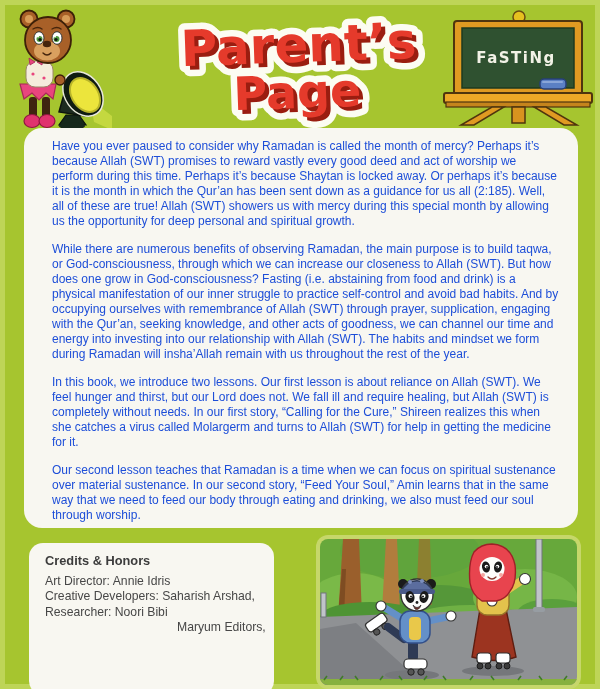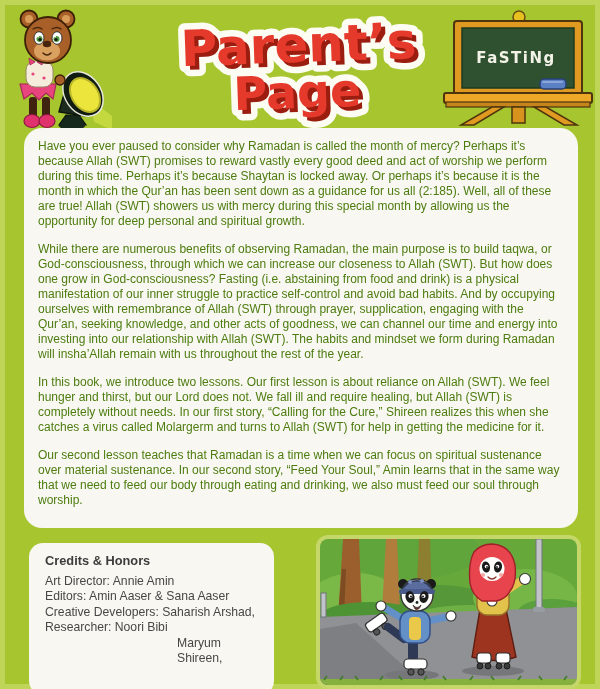--- a/index.html
+++ b/index.html
@@ -24,22 +24,22 @@
   .ttl-l1 { font-size:50px; }
   .ttl-l2 { font-size:46px; }
 
   .chalk-word { font-family:"DejaVu Sans", sans-serif; font-weight:bold; font-size:15px;
                 fill:#f2f2e6; letter-spacing:1.5px; text-anchor:middle; }
 
   
   .panel { position:absolute; background:#f8f7f1; box-sizing:border-box; }
   .main-panel {
     left:24px; top:128px; width:554px; height:400px; border-radius:18px;
-    padding:11px 18px 8px 14px; overflow:hidden;
-    color:#4d7c0f; font-size:12px; line-height:15px;
+    padding:11px 18px 8px 28px; overflow:hidden;
+    color:#1d4ed8; font-size:12px; line-height:15px;
   }
   .main-panel p { margin:0 0 13px 0; }
   .main-panel p:last-child { margin-bottom:4px; }
   .italic { }
 
   .credits-panel {
     left:29px; top:543px; width:245px; height:152px; border-radius:14px;
     padding:10px 8px 6px 16px; overflow:hidden;
     color:#474747; font-size:12.2px; line-height:15.5px;
   }
@@ -132,25 +132,24 @@
 
   <div class="panel main-panel">
     <p>Have you ever paused to consider why Ramadan is called the month of mercy? Perhaps it’s because Allah (SWT) promises to reward vastly every good deed and act of worship we perform during this time. Perhaps it’s because Shaytan is locked away. Or perhaps it’s because it is the month in which the Qur’an has been sent down as a guidance for us all (2:185). Well, all of these are true! Allah (SWT) showers us with mercy during this special month by allowing us the opportunity for deep personal and spiritual growth.</p>
     <p><span>While there are numerous benefits of observing Ramadan, the main purpose is to build </span><span class="italic">taqwa</span><span>, or God-consciousness, through which we can increase our closeness to Allah (SWT). But how does one grow in God-consciousness? Fasting (i.e. abstaining from food and drink) is a physical manifestation of our inner struggle to practice self-control and avoid bad habits. And by occupying ourselves with remembrance of Allah (SWT) through prayer, supplication, engaging with the Qur’an, seeking knowledge, and other acts of goodness, we can channel our time and energy into investing into our relationship with Allah (SWT). The habits and mindset we form during Ramadan will insha’Allah remain with us throughout the rest of the year.</span></p>
     <p>In this book, we introduce two lessons. Our first lesson is about reliance on Allah (SWT). We feel hunger and thirst, but our Lord does not. We fall ill and require healing, but Allah (SWT) is completely without needs. In our first story, “Calling for the Cure,” Shireen realizes this when she catches a virus called Molargerm and turns to Allah (SWT) for help in getting the medicine for it.</p>
     <p>Our second lesson teaches that Ramadan is a time when we can focus on spiritual sustenance over material sustenance. In our second story, “Feed Your Soul,” Amin learns that in the same way that we need to feed our body through eating and drinking, we also must feed our soul through worship.</p>
   </div>
 
   <div class="panel credits-panel">
     <div class="credits-heading">Credits &amp; Honors</div>
-    <div class="credit-line">Art Director: Annie Amin</div>
-    <div class="credit-line">Editors: Amin Aaser &amp; Sana Aaser</div>
+    <div class="credit-line">Art Director: Annie Idris</div>
     <div class="credit-line">Creative Developers: Saharish Arshad,</div>
     <div class="credit-line">Researcher: Noori Bibi</div>
-    <div class="credit-line indent-a">Maryum Shireen,</div>
+    <div class="credit-line indent-a">Maryum Editors,</div>
 
   </div>
 
   <div class="illustration-frame">
     <svg width="257" height="146" viewBox="0 0 257 146">
 
       <rect x="0" y="0" width="257" height="80" fill="#67a83b"></rect>
       <ellipse cx="35" cy="60" rx="45" ry="26" fill="#7ab948"></ellipse>
       <ellipse cx="120" cy="68" rx="55" ry="22" fill="#559739"></ellipse>
       <ellipse cx="205" cy="58" rx="52" ry="28" fill="#76b647"></ellipse>

